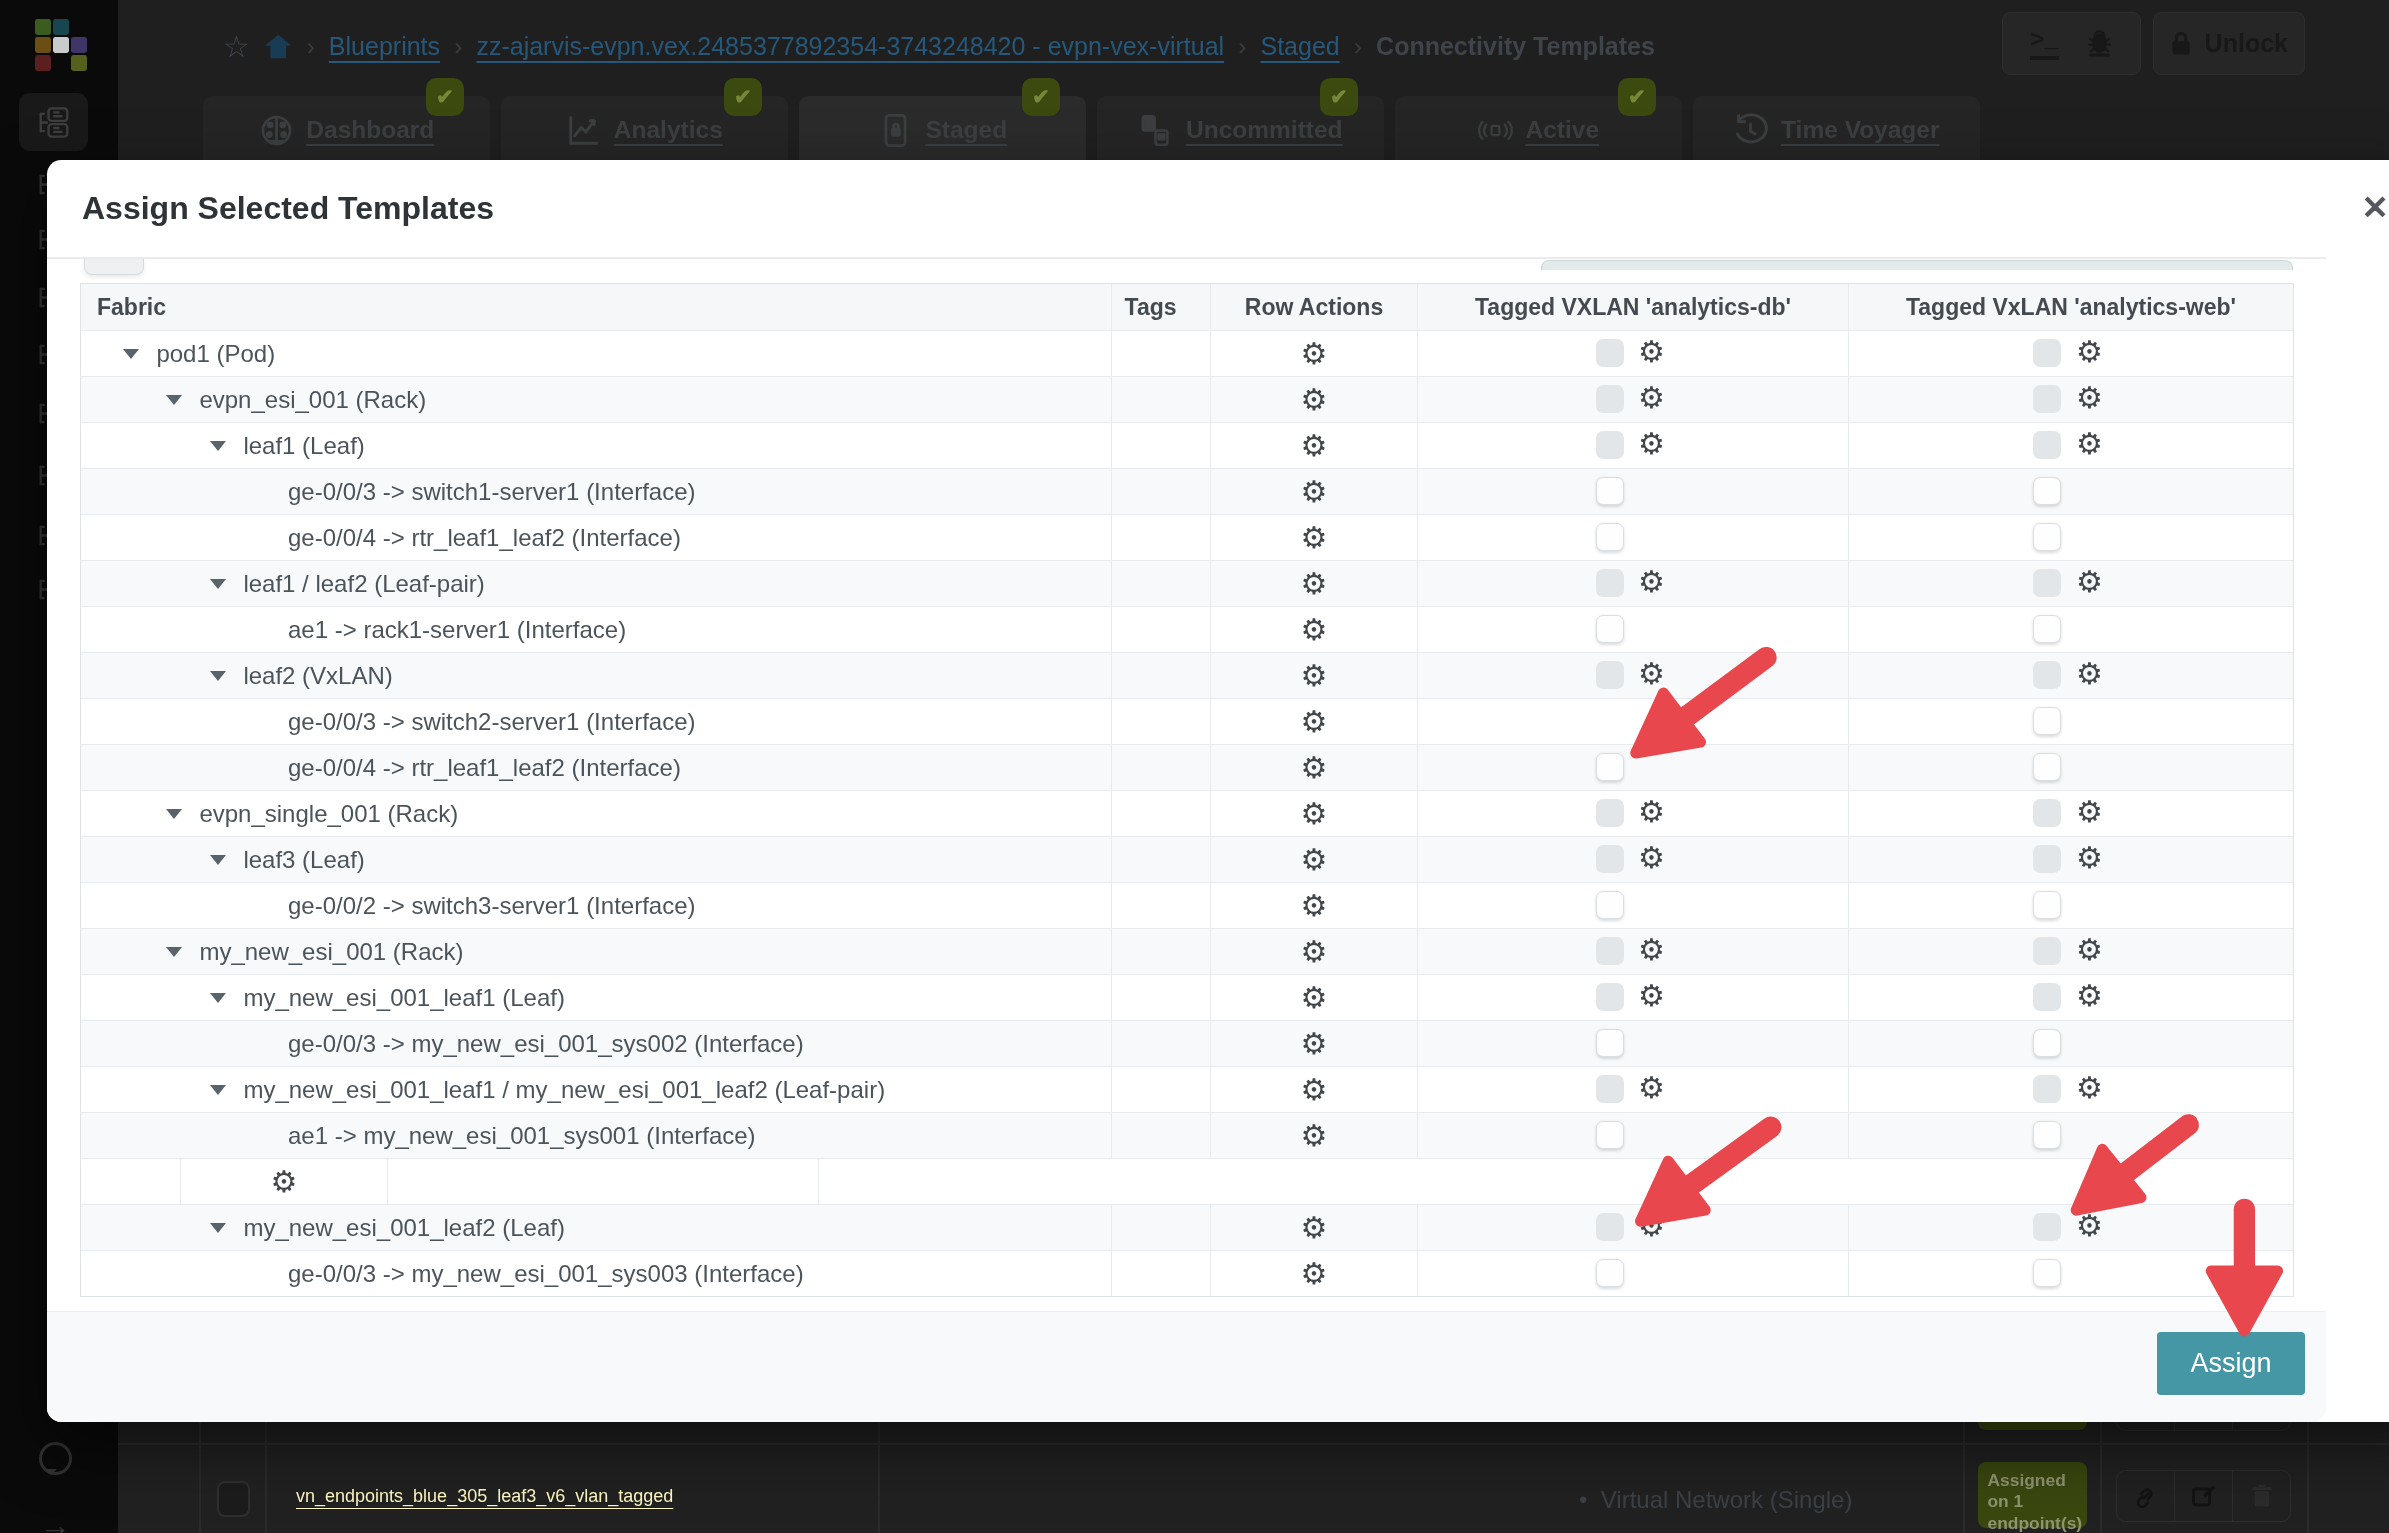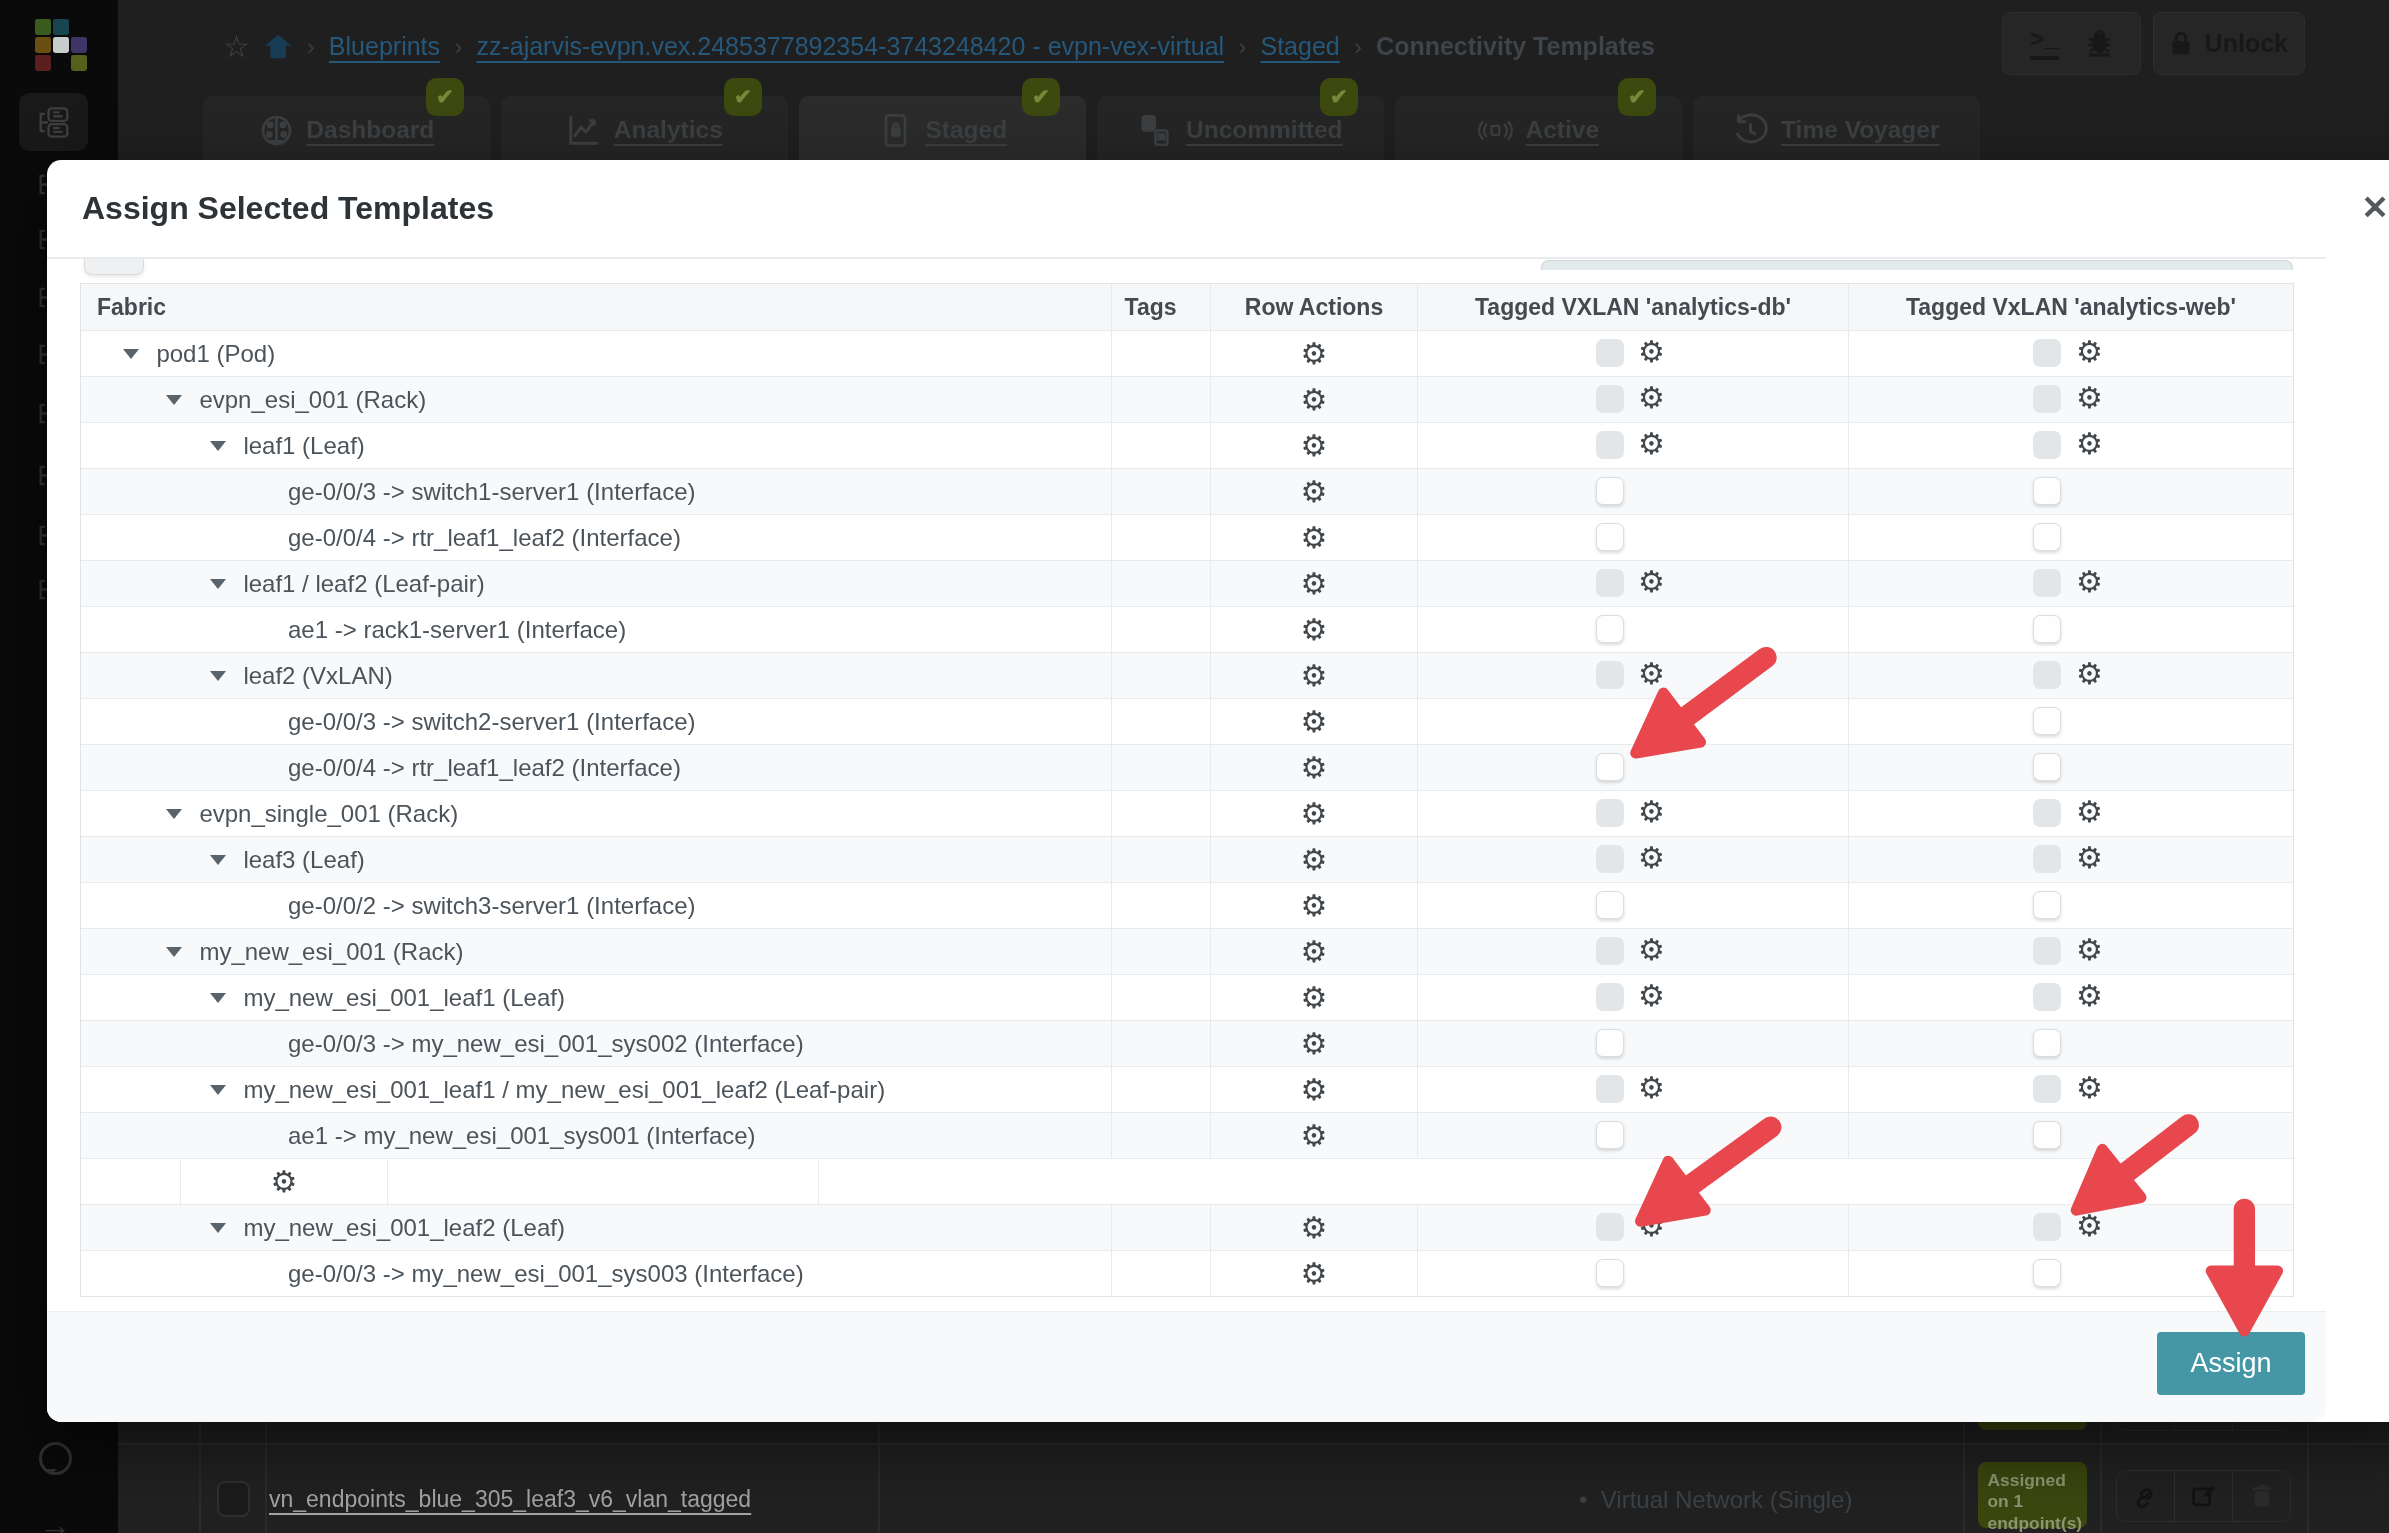--- a/index.html
+++ b/index.html
@@ -33,21 +33,21 @@
   .tab .tab-label { text-decoration:underline; text-underline-offset:5.5px; }
   .tab svg { width:35px; height:35px; }
   .tab-badge { position:absolute; width:38px; height:38px; border-radius:10.3px; background:#3c490f;
     display:flex; align-items:center; justify-content:center; z-index:1; top:78px; }
   .tab-badge span { color:#76893a; font-size:21.3px; font-weight:bold; }
   
   #bg-bottom { position:absolute; left:118px; top:1421px; width:2271px; height:112px; background:#212121; z-index:1; }
   .bg-vline { position:absolute; top:0; width:1.6px; height:112px; background:#2b2b2b; }
   #bg-rowline { position:absolute; left:0; top:22px; width:2271px; height:1.6px; background:#2c2c2c; }
   #bg-checkbox { position:absolute; left:99px; top:60px; width:33px; height:36px; border:2.4px solid #2f2f2f; border-radius:8px; background:#1c1c1c; }
-  #bg-link { position:absolute; left:151px; top:65px; font-size:23px; color:#a3a3a3; text-decoration:underline; text-underline-offset:6.3px; }
+  #bg-link { position:absolute; left:178px; top:65px; font-size:18px; color:#fef9c3; text-decoration:underline; text-underline-offset:6.3px; }
   #bg-type { position:absolute; left:1461px; top:65px; font-size:24px; color:#3b4146; }
   .bg-badge { position:absolute; left:1860px; width:109px; border-radius:8px; background:#3a470f;
     color:#8d946f; font-size:17.4px; line-height:21.3px; font-weight:600; padding:8px 9.5px; }
   .bg-icon-group { position:absolute; left:1998px; width:175px; height:52px; border:1.6px solid #2e2e2e;
     border-radius:9.5px; display:flex; }
   .bg-icon-cell { flex:1; display:flex; align-items:center; justify-content:center; border-left:1.6px solid #2e2e2e; color:#131313; }
   .bg-icon-cell:first-child { border-left:none; }
   .bg-icon-cell svg { width:24px; height:24px; }
   .bg-icon-cell.dim { color:#2c2c2c; }
   #chat-icon { position:absolute; left:39px; top:1442px; width:33px; height:33px; border:3.2px solid #313131;

